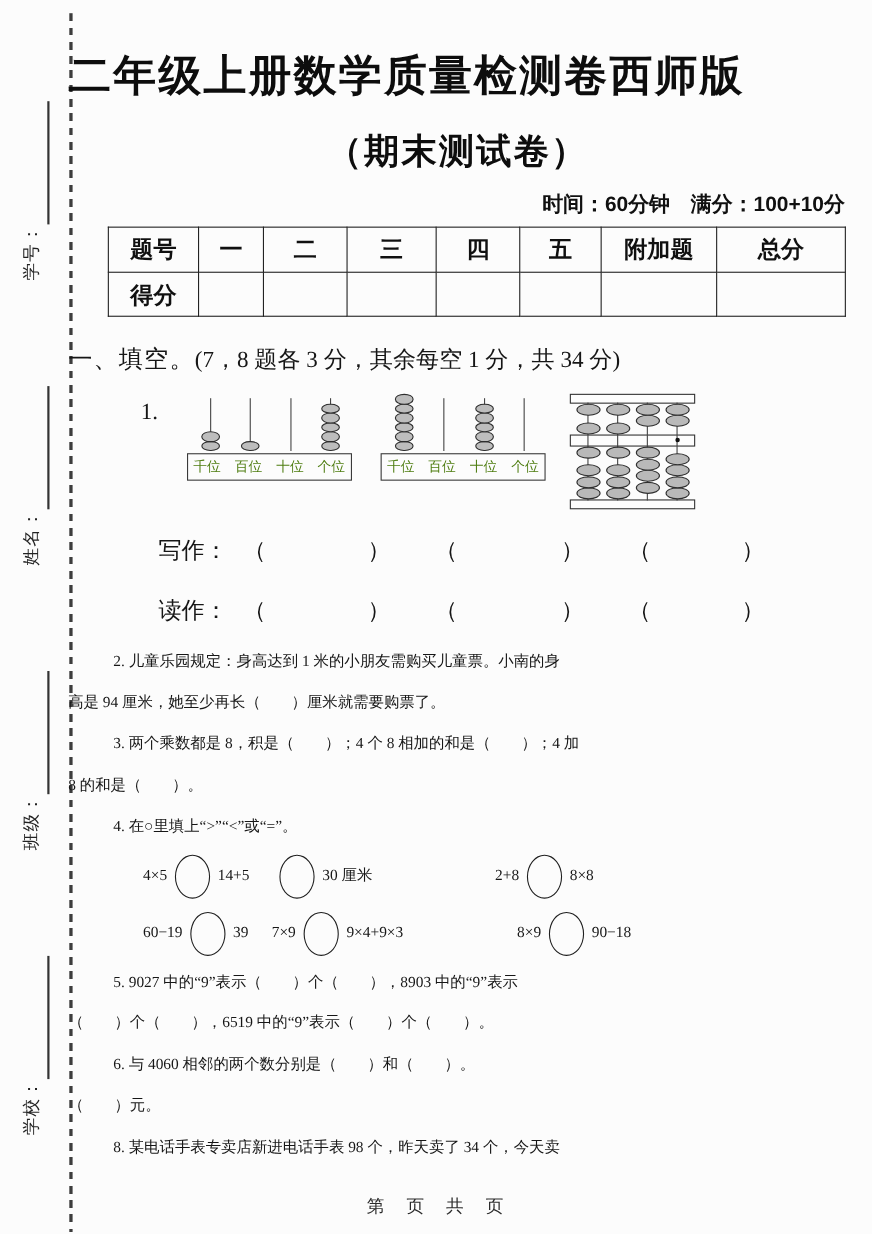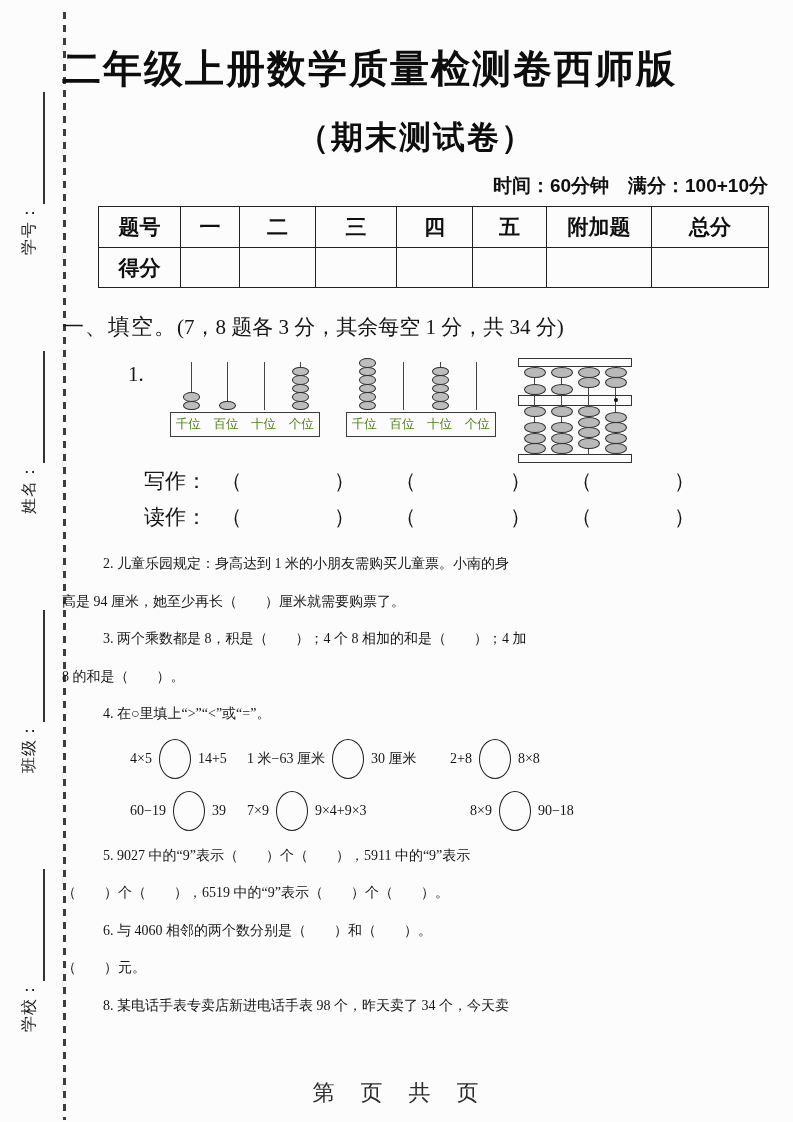--- a/index.html
+++ b/index.html
@@ -69,40 +69,40 @@
   .abacus .bar.top { top:0; height:9px; }
   .abacus .bar.beam { top:37px; height:11px; }
   .abacus .bar.bottom { top:96px; height:9px; }
   .abacus .arod { position:absolute; top:8px; width:1.6px; height:89px; background:#444; }
   .abacus .abead {
     position:absolute; width:22px; height:11px; border-radius:50%;
     background:#b9b9b9; border:1.2px solid #2e2e2e; box-sizing:border-box; z-index:2;
   }
   .abacus .dot { position:absolute; width:4px; height:4px; background:#111; border-radius:50%; top:40px; z-index:3; }
   
-  .wr-line { margin-left:82px; margin-top:1px; font-size:21px; line-height:35px; white-space:nowrap; }
+  .wr-line { margin-left:82px; margin-top:20px; font-size:21px; line-height:35px; white-space:nowrap; }
   .pgroup { margin-left:14px; }
   .pgap { display:inline-block; }
   .pgap.g1 { width:92px; } .pgap.g2 { width:94px; } .pgap.g3 { width:82px; }
   .pgroup + .pgroup { margin-left:40px; }
   
   .questions { margin-top:10px; font-size:14px; line-height:37.5px; }
   .qline { white-space:nowrap; }
   .qline.indent { text-indent:41px; }
   .q4row { position:relative; height:52px; }
   .q4cell { position:absolute; top:0; height:52px; display:flex; align-items:center; white-space:nowrap; }
   .q4row .c1 { left:68px; } .q4row .c2 { left:185px; }
   .q4row.r1 .c3 { left:388px; } .q4row.r2 .c3 { left:408px; }
   .cmp-circle {
     display:inline-block; width:30px; height:38px; border:1.7px solid #1f1f1f;
     border-radius:50%; margin:0 7px; flex:0 0 auto;
   }
   .footer {
     position:absolute; left:0; right:0; bottom:14px; text-align:center;
-    font-size:22px; color:#2a2a2a; letter-spacing:2px;
+    font-size:16px; color:#2a2a2a; letter-spacing:2px;
     font-family:"Liberation Sans","DejaVu Sans",sans-serif;
   }
 </style>
 </head>
 <body>
 
 <div class="page">
 
   <div class="binding-line"></div>
 
@@ -265,21 +265,20 @@
       <div class="qline">8 的和是（　　）。</div>
       <div class="qline indent">4. 在○里填上“&gt;”“&lt;”或“=”。</div>
 
       <div class="q4row r1">
         <span class="q4cell c1">
             <span>4×5</span>
             <span class="cmp-circle"></span>
             <span>14+5</span>
           </span>
         <span class="q4cell c2">
-            <span>1 米−63 厘米</span>
             <span class="cmp-circle"></span>
             <span>30 厘米</span>
           </span>
         <span class="q4cell c3">
             <span>2+8</span>
             <span class="cmp-circle"></span>
             <span>8×8</span>
           </span>
       </div>
       <div class="q4row r2">
@@ -293,21 +292,21 @@
             <span class="cmp-circle"></span>
             <span>9×4+9×3</span>
           </span>
         <span class="q4cell c3">
             <span>8×9</span>
             <span class="cmp-circle"></span>
             <span>90−18</span>
           </span>
       </div>
 
-      <div class="qline indent">5. 9027 中的“9”表示（　　）个（　　），5911 中的“9”表示</div>
+      <div class="qline indent">5. 9027 中的“9”表示（　　）个（　　），8903 中的“9”表示</div>
       <div class="qline">（　　）个（　　），6519 中的“9”表示（　　）个（　　）。</div>
       <div class="qline indent">6. 与 4060 相邻的两个数分别是（　　）和（　　）。</div>
       <div class="qline">（　　）元。</div>
       <div class="qline indent">8. 某电话手表专卖店新进电话手表 98 个，昨天卖了 34 个，今天卖</div>
     </div>
   </div>
 
   <div class="footer">第　页　共　页</div>
 </div>
 

